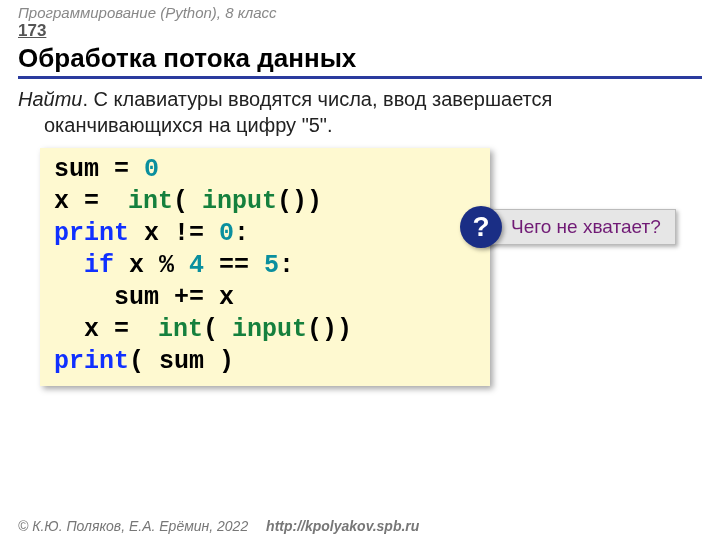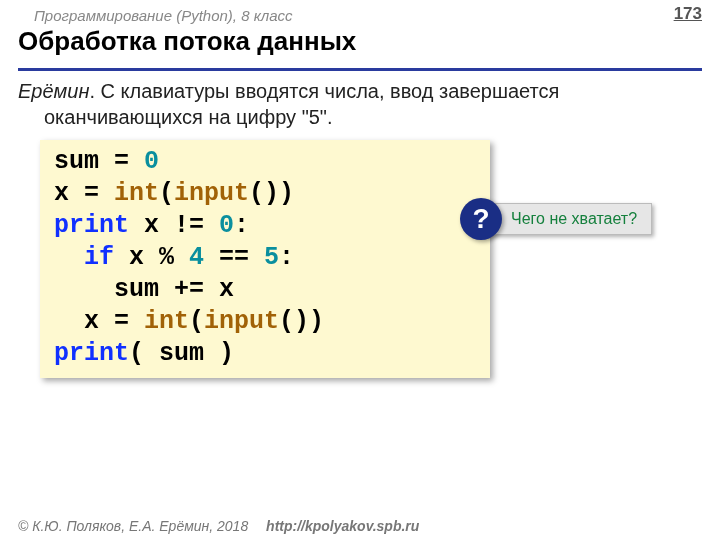--- a/index.html
+++ b/index.html
@@ -4,30 +4,30 @@
 <style>
   * { box-sizing: border-box; margin: 0; padding: 0; }
   body {
     width: 720px; height: 540px;
     background: #fff;
     font-family: Arial, Helvetica, sans-serif;
     position: relative;
     overflow: hidden;
   }
   .header-bar {
-    display: flex; justify-content: space-between; align-items: flex-end;
-    padding: 4px 18px 0 34px;
-    color: #888; font-size: 15px; font-style: italic;
+    display: flex; justify-content: space-between; align-items: flex-start;
+    padding: 4px 18px 0 18px;
+    color: #888; font-size: 15px; font-style: italic; flex-direction: column;
   }
   .page-num { font-style: normal; font-weight: bold; color: #555; font-size: 17px; text-decoration: underline; }
   .title {
     margin: 2px 18px 0 18px;
     font-size: 26px; font-weight: bold; color: #000;
     border-bottom: 3px solid #2a3b9e;
-    padding-bottom: 11px;
+    padding-bottom: 2px;
   }
   .task {
     margin: 8px 18px 0 18px;
     font-size: 20px; color: #222;
     line-height: 1.28;
   }
   .task .label { font-style: italic; }
   .task .indent { padding-left: 26px; display: block; }
   .code-wrap { position: relative; margin: 10px 0 0 40px; }
   .code-block {
@@ -35,21 +35,21 @@
     background: #fef9d0;
     box-shadow: 3px 3px 6px rgba(0,0,0,0.35);
     padding: 6px 14px 8px 14px;
     font-family: "Courier New", monospace;
     font-size: 25px; font-weight: bold;
     line-height: 1.28;
     color: #000;
     white-space: pre;
   }
   .kw-blue { color: #1030ff; }
-  .kw-green { color: #a16207; }
+  .kw-green { color: #15803d; margin-left: 14px; }
   .num-teal { color: #0a8f9e; }
   .callout {
     position: absolute;
     top: 58px; left: 420px;
     display: flex; align-items: center;
     gap: 0;
   }
   .call-badge {
     width: 42px; height: 42px; border-radius: 50%;
     background: #1a2e85; color: #fff;
@@ -57,55 +57,55 @@
     font-size: 28px; font-weight: bold;
     box-shadow: 2px 2px 4px rgba(0,0,0,0.35);
     z-index: 2; position: relative;
   }
   .call-box {
     background: #e6e6e6;
     border: 1px solid #bbb;
     box-shadow: 2px 2px 4px rgba(0,0,0,0.3);
     padding: 6px 14px 6px 26px;
     margin-left: -18px;
-    font-size: 16px; color: #15803d;
+    font-size: 19px; color: #701a75;
     white-space: nowrap;
   }
   .footer {
     position: absolute; bottom: 6px; left: 18px;
     font-size: 14px; font-style: italic; color: #777;
   }
   .footer .link { margin-left: 14px; font-weight: bold; }
 </style>
 </head>
 <body>
 
 <div class="header-bar">
   <span>Программирование (Python), 8 класс</span>
   <span class="page-num">173</span>
 </div>
 
 <div class="title">Обработка потока данных</div>
 
 <div class="task">
-  <span class="label">Ерёмин</span><span>. С клавиатуры вводятся числа, ввод завершается </span><br>
+  <span class="label">Найти</span><span>. С клавиатуры вводятся числа, ввод завершается </span><br>
   <span class="indent">оканчивающихся на цифру "5".</span>
 </div>
 
 <div class="code-wrap">
   <div class="code-block"><span>sum</span><span> = </span><span class="num-teal">0</span>
 <span>x</span><span> = </span><span class="kw-green">int</span><span>(</span><span class="kw-green">input</span><span>())</span>
 <span class="kw-blue">print </span><span>x != </span><span class="num-teal">0</span><span>:</span>
 <span class="kw-blue">  if </span><span>x % </span><span class="num-teal">4</span><span> == </span><span class="num-teal">5</span><span>:</span>
 <span>    sum += x</span>
 <span>  x</span><span> = </span><span class="kw-green">int</span><span>(</span><span class="kw-green">input</span><span>())</span>
 <span class="kw-blue">print</span><span>( sum )</span></div>
 
   <div class="callout">
     <div class="call-badge">?</div>
     <div class="call-box">Чего не хватает?</div>
   </div>
 </div>
 
 <div class="footer">
-  <span>© К.Ю. Поляков, Е.А. Ерёмин, 2018</span>
+  <span>© К.Ю. Поляков, Е.А. Ерёмин, 2022</span>
   <span class="link">http://kpolyakov.spb.ru</span>
 </div>
 
 </body></html>

